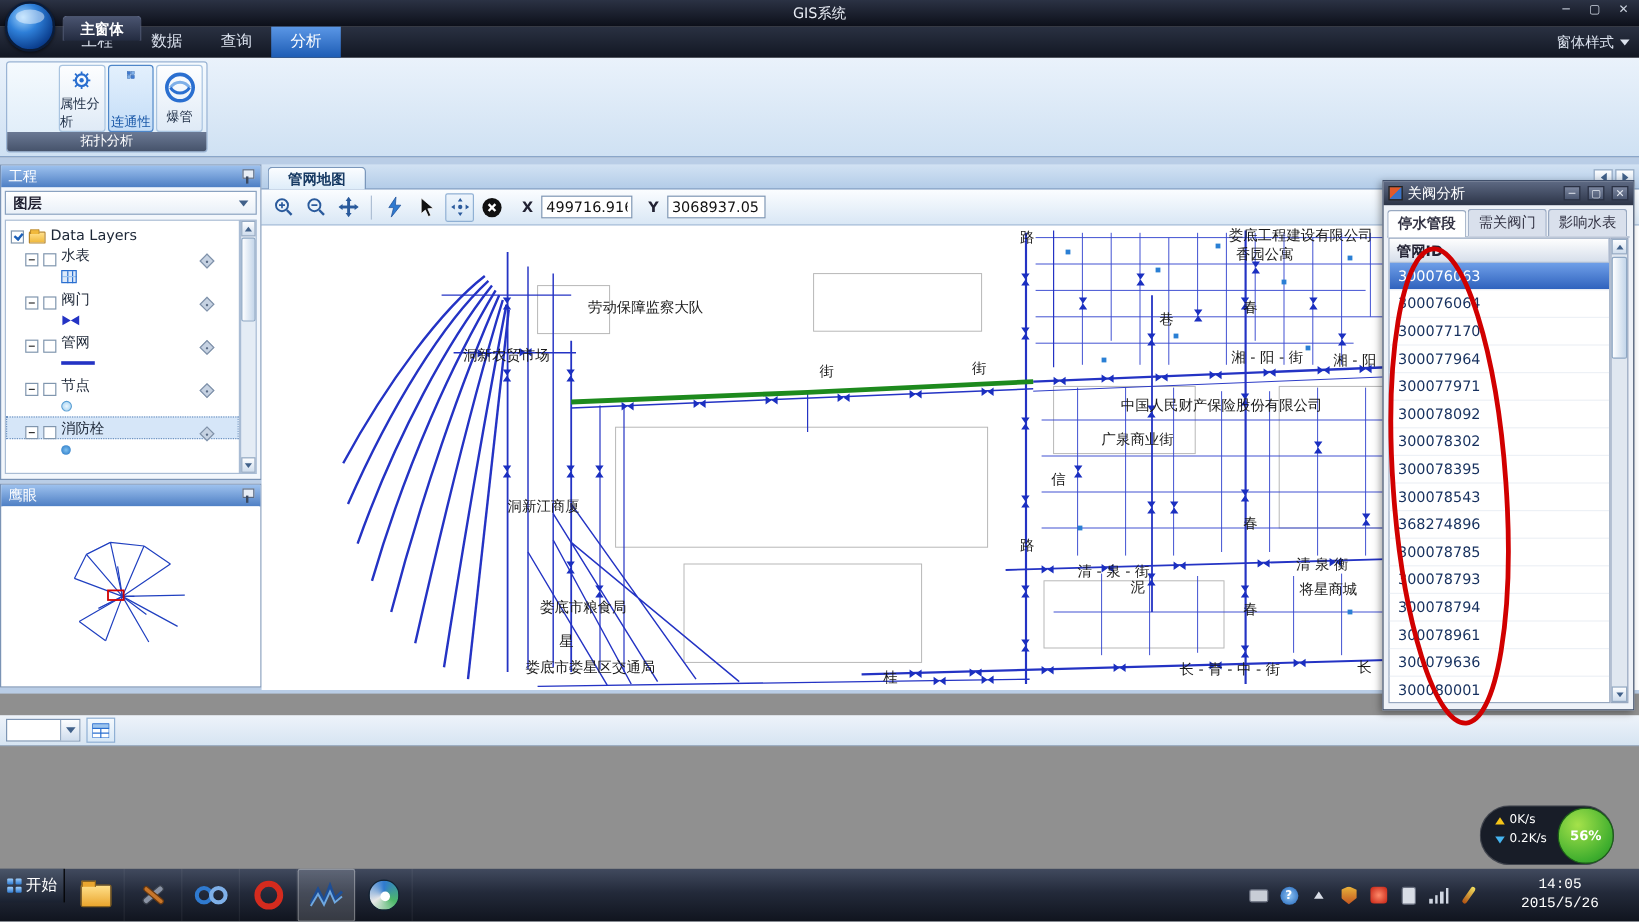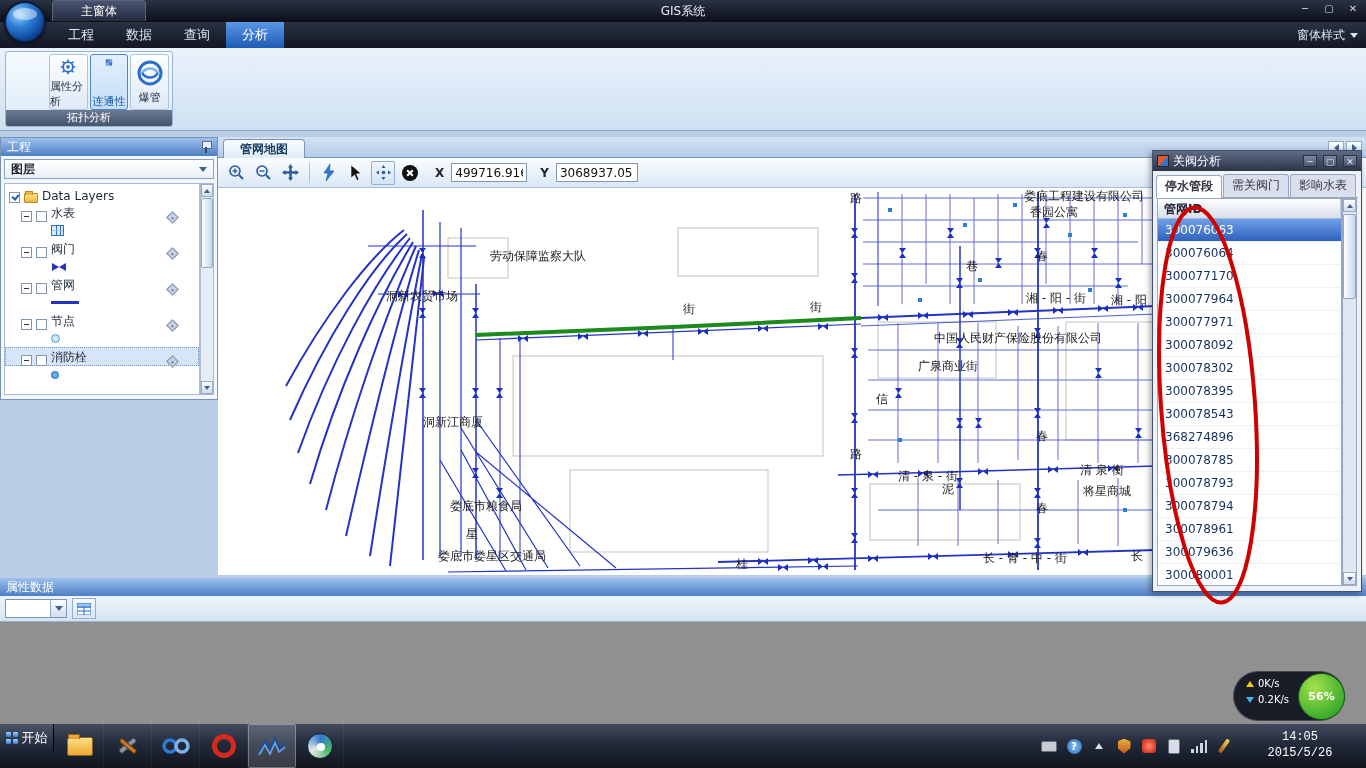--- a/index.html
+++ b/index.html
@@ -8,23 +8,23 @@
   .abs { position:absolute; }
   #screen { position:relative; width:1366px; height:768px; background:#8f8f8f; overflow:hidden; }
 
   
   #titlebar { left:0; top:0; width:1366px; height:22px; background:linear-gradient(#2b3244,#0c0f19); z-index:5; }
   #orb { left:4px; top:1px; width:42px; height:42px; border-radius:50%; z-index:60;
          background:radial-gradient(circle at 35% 30%, #9fd4ff 0%, #2e7fd8 35%, #0b3e8e 75%, #062554 100%);
          border:2px solid #0a1c3a; box-shadow:0 1px 3px rgba(0,0,0,.6); }
   #orb:after { content:""; position:absolute; left:7px; top:5px; width:24px; height:12px; border-radius:50%;
          background:rgba(255,255,255,.45); }
-  #doc-tab { left:52px; top:0; height:21px; padding:0 28px; line-height:21px; color:#fff;
+  #doc-tab { left:52px; top:13px; height:21px; padding:0 14px; line-height:21px; color:#fff;
          background:linear-gradient(#4a5470,#232b40); border:1px solid #5a6residual480; border:1px solid #5a6480;
-         border-bottom:none; border-radius:4px 4px 0 0; }
+         border-bottom:none; border-radius:4px 4px 0 0;font-weight:bold; }
   #win-title { left:50%; top:0; transform:translateX(-50%); line-height:22px; color:#e8ecf4; }
   #win-controls { right:4px; top:3px; display:flex; gap:6px; color:#cdd4e0; font-size:10px; }
   #win-controls span { width:18px; text-align:center; cursor:default; }
 
   
   #menubar { left:0; top:22px; width:1366px; height:26px; background:linear-gradient(#2a3142,#121723);
          display:flex; align-items:stretch; color:#dbe2ee; z-index:4; }
   #menubar .mspace { width:52px; }
   .mitem { padding:0 16px; line-height:26px; font-size:13px; cursor:default; }
   .mitem.active { background:linear-gradient(#5b97e6,#1d5cb4); color:#fff; }
@@ -355,20 +355,36 @@
       <div class="sb-btn sb-up">
           <span class="tri-up-s"></span>
         </div>
       <div class="sb-thumb" style="top:14px;height:70px"></div>
       <div class="sb-btn sb-dn">
           <span class="tri-dn-s"></span>
         </div>
     </div>
   </div>
 
+  <div id="eagle-panel" class="abs">
+    <div class="phead">
+      <span>鹰眼</span>
+      <span class="pin"></span>
+    </div>
+    <div id="eagle-map">
+      <svg width="214" height="150" viewBox="0 0 214 150">
+        <g stroke="#2040c0" stroke-width="1" fill="none">
+          <path d="M60,60 L100,75 M70,40 L100,75 M90,30 L100,75 M118,33 L100,75 M140,48 L100,75 M152,74 L100,75 M146,100 L100,75 M122,113 L100,75 M86,112 L100,75 M64,96 L100,75"></path>
+          <path d="M100,75 L110,75 M70,40 L60,60 M90,30 L70,40 M118,33 L90,30 M140,48 L118,33 M86,112 L64,96"></path>
+          <path d="M100,75 L96,50 M100,75 L120,90 M100,75 L80,85"></path>
+        </g>
+        <rect x="88" y="70" width="13" height="8" fill="none" stroke="#d10000" stroke-width="1.5"></rect>
+      </svg>
+    </div>
+  </div>
 
   <div id="map-tabstrip" class="abs">
     <div id="map-tab">管网地图</div>
     <div id="tab-arrows">
       <div class="tb">
           <span class="tri-l"></span>
         </div>
       <div class="tb">
           <span class="tri-r"></span>
         </div>
@@ -640,23 +656,20 @@
       <div class="sb-btn sb-dn" style="width:13px">
           <span class="tri-dn-s"></span>
         </div>
     </div>
   </div>
 
   <svg id="annotation" class="abs" width="130" height="420" viewBox="0 0 130 420">
     <ellipse cx="58" cy="205" rx="47" ry="198" fill="none" stroke="#d10000" stroke-width="4" transform="rotate(-4 58 205)"></ellipse>
   </svg>
 
-  <div id="attr-head" class="abs phead">
-    <span>属性数据</span>
-  </div>
   <div id="attr-toolbar" class="abs">
     <div id="attr-combo">
       <div class="cbtn">
           <span class="tri-dn" style="border-top-color:#41618a"></span>
         </div>
     </div>
     <div id="attr-grid-btn">
       <svg width="14" height="12" viewBox="0 0 14 12">
           <rect x="0" y="0" width="14" height="12" fill="#fff" stroke="#2a6fd0"></rect>
           <line x1="0" y1="4" x2="14" y2="4" stroke="#2a6fd0"></line>

